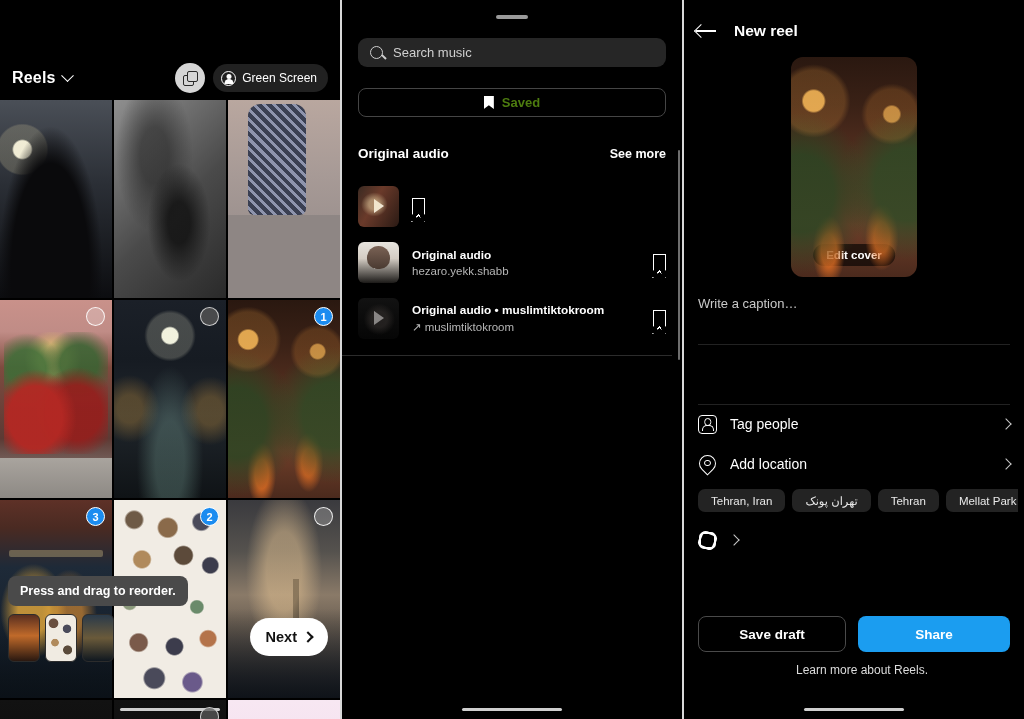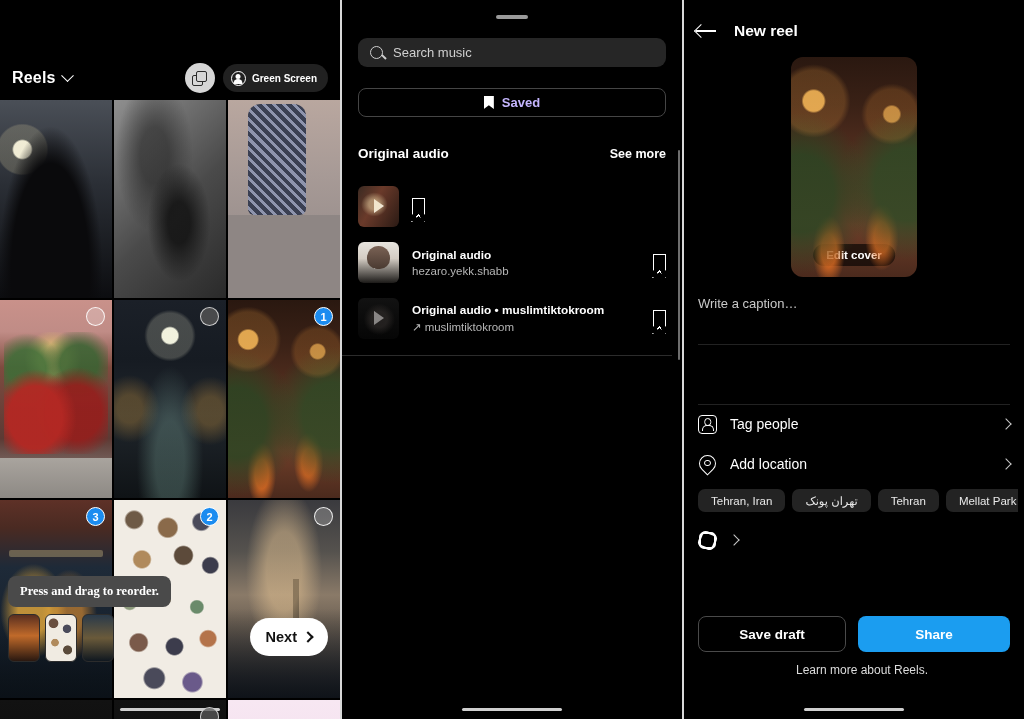--- a/index.html
+++ b/index.html
@@ -22,46 +22,46 @@
   .p1-top-right { margin-left: auto; display: flex; align-items: center; gap: 8px; }
   .layers-btn { width: 30px; height: 30px; border-radius: 50%; background: #d6d6d6; display: flex; align-items: center; justify-content: center; }
   .layers-glyph { position: relative; width: 15px; height: 15px; }
   .layers-glyph i { position: absolute; display: block; border: 1.6px solid #2a2a2a; border-radius: 2px; background: #d6d6d6; }
   .layers-glyph i:nth-child(1) { width: 11px; height: 11px; left: 0; top: 4px; }
   .layers-glyph i:nth-child(2) { width: 11px; height: 11px; left: 4px; top: 0; }
   .green-screen-pill { height: 28px; border-radius: 14px; background: #212121; display: flex; align-items: center; gap: 6px; padding: 0 11px 0 8px; }
   .gs-avatar { width: 15px; height: 15px; border-radius: 50%; border: 1.4px solid #fff; position: relative; }
   .gs-avatar::before { content: ""; position: absolute; width: 5px; height: 5px; border-radius: 50%; background: #fff; left: 50%; top: 2.5px; transform: translateX(-50%); }
   .gs-avatar::after { content: ""; position: absolute; width: 9px; height: 5px; border-radius: 5px 5px 0 0; background: #fff; left: 50%; bottom: 1px; transform: translateX(-50%); }
-  .gs-label { color: #fff; font-size: 10px; font-weight: 700; white-space: nowrap; }
+  .gs-label { color: #fff; font-size: 12px; font-weight: 400; white-space: nowrap; }
 
   .grid { position: absolute; top: 100px; left: 0; width: 340px; height: 566px; display: grid; grid-template-columns: repeat(3, 112px); grid-auto-rows: 198px; gap: 2px; }
   .cell { position: relative; overflow: hidden; background: #111; }
   .cell .img { position: absolute; inset: 0; }
   .badge { position: absolute; top: 7px; right: 7px; width: 19px; height: 19px; border-radius: 50%; z-index: 3; display: flex; align-items: center; justify-content: center; font-size: 11px; font-weight: 700; color: #fff; }
   .badge.empty { border: 1.6px solid rgba(255,255,255,.88); background: rgba(255,255,255,.22); }
   .badge.empty.dark { background: rgba(90,90,90,.75); border-color: rgba(220,220,220,.9); }
   .badge.num { background: #1b8cf0; border: 1.6px solid #fff; }
 
-  .tooltip { position: absolute; left: 8px; top: 576px; background: #4a4a4a; color: #fff; font-size: 12.5px; font-weight: 600; border-radius: 8px; padding: 8px 12px; z-index: 9; font-family: Liberation Serif, serif; }
+  .tooltip { position: absolute; left: 8px; top: 576px; background: #4a4a4a; color: #fff; font-size: 12.5px; font-weight: 600; border-radius: 8px; padding: 8px 12px; z-index: 9; }
   .thumbstrip { position: absolute; left: 8px; top: 614px; display: flex; gap: 5px; z-index: 9; }
   .thumbstrip .t { width: 32px; height: 48px; border-radius: 6px; overflow: hidden; position: relative; border: 1px solid #2c2c2c; }
   .next-btn { position: absolute; right: 12px; top: 618px; height: 38px; min-width: 74px; border-radius: 19px; background: #fff; color: #111; font-size: 14.5px; font-weight: 700; display: flex; align-items: center; justify-content: center; gap: 7px; padding: 0 16px; z-index: 9; }
   .next-chev { width: 8px; height: 8px; border-right: 2px solid #111; border-top: 2px solid #111; transform: rotate(45deg); }
 
   
   .panel2 { position: relative; width: 340px; height: 719px; background: #000; flex: 0 0 340px; overflow: hidden; }
   .sheet-handle { position: absolute; top: 15px; left: 50%; transform: translateX(-50%); width: 32px; height: 4px; border-radius: 2px; background: #9a9a9a; }
   .search-bar { position: absolute; top: 38px; left: 16px; width: 308px; height: 29px; border-radius: 9px; background: #262626; display: flex; align-items: center; padding: 0 12px; gap: 10px; }
   .search-ico { width: 13px; height: 13px; border: 1.7px solid #cfcfcf; border-radius: 50%; position: relative; flex: 0 0 auto; }
   .search-ico::after { content: ""; position: absolute; width: 6px; height: 1.7px; background: #cfcfcf; transform: rotate(45deg); right: -5px; bottom: 0px; }
   .search-ph { color: #cfcfcf; font-size: 13px; }
   .saved-btn { position: absolute; top: 88px; left: 16px; width: 308px; height: 29px; border-radius: 8px; border: 1px solid #454545; display: flex; align-items: center; justify-content: center; gap: 8px; }
   .bookmark-solid { width: 10px; height: 13px; background: #fff; clip-path: polygon(0 0, 100% 0, 100% 100%, 50% 72%, 0 100%); }
-  .saved-label { color: #c4b5fd; font-size: 13px; font-weight: 700; }
+  .saved-label { color: #4d7c0f; font-size: 13px; font-weight: 700; }
   .sec-head { position: absolute; top: 146px; left: 16px; width: 308px; display: flex; align-items: baseline; justify-content: space-between; }
   .sec-title { color: #fff; font-size: 13.5px; font-weight: 700; }
   .sec-more { color: #fff; font-size: 12.5px; font-weight: 700; }
 
   .audio-list { position: absolute; top: 178px; left: 16px; width: 308px; }
   .audio-row { display: flex; align-items: center; gap: 13px; height: 56px; }
   .audio-thumb { width: 41px; height: 41px; border-radius: 6px; position: relative; overflow: hidden; flex: 0 0 41px; background: #2a2a2a; }
   .play-tri { position: absolute; left: 50%; top: 50%; transform: translate(-50%,-50%); width: 0; height: 0; border-left: 10px solid rgba(255,255,255,.92); border-top: 7px solid transparent; border-bottom: 7px solid transparent; }
   .audio-meta { flex: 1 1 auto; min-width: 0; }
   .audio-title { color: #fff; font-size: 11.8px; font-weight: 700; white-space: nowrap; overflow: hidden; text-overflow: ellipsis; }

